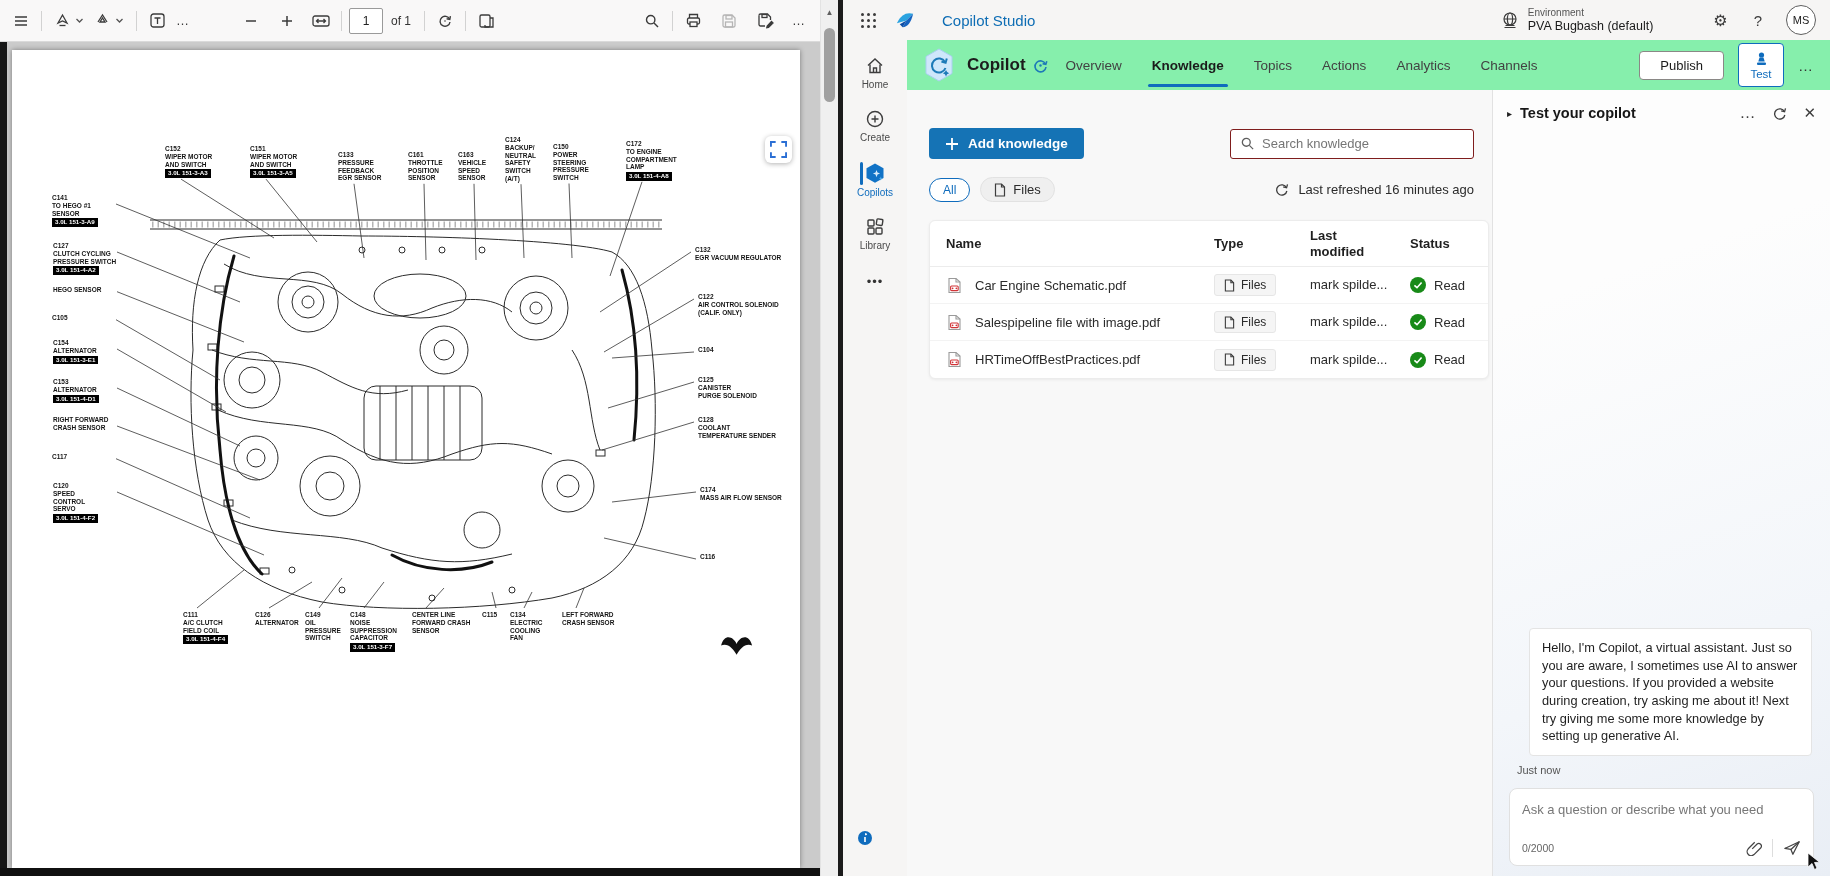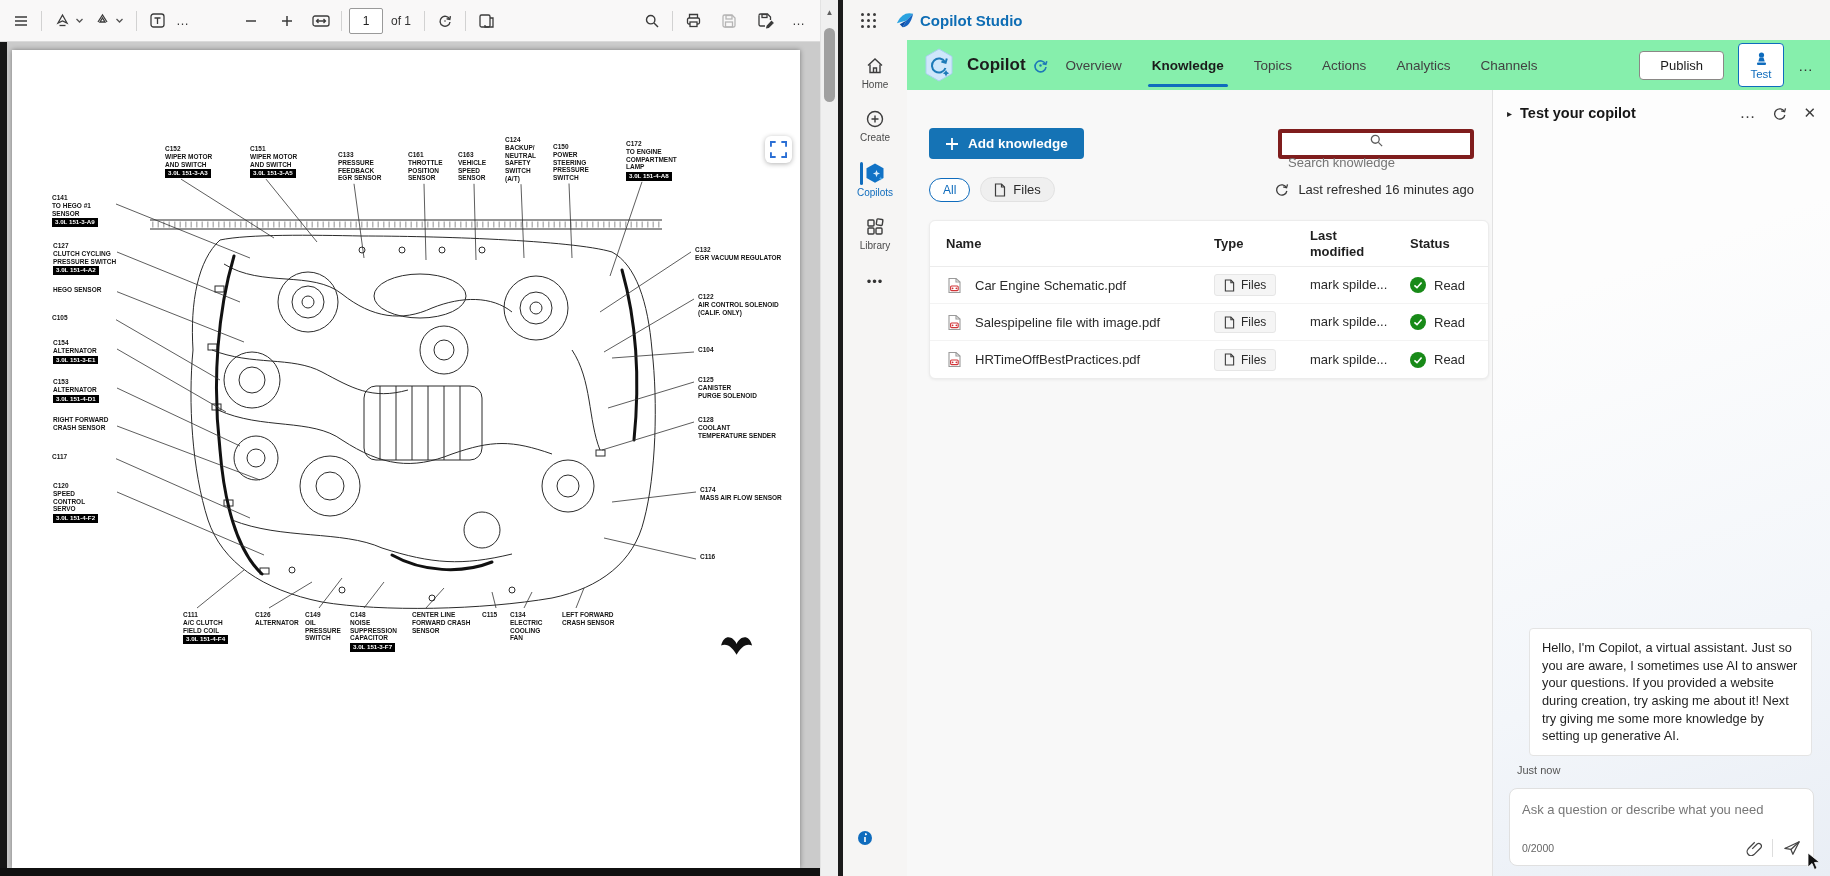--- a/index.html
+++ b/index.html
@@ -41,21 +41,21 @@
     color:#5f5f5f; font-size:8px; padding-top:6px;}
   .sb-thumb { position:absolute; left:3px; top:28px; width:11px; height:74px; background:#a0a0a0;
     border-radius:6px; }
 
   .seam { position:absolute; left:838px; top:0; width:5px; height:100%; background:#1b1b1b; z-index:5;}
 
   
   .studio-pane { position:absolute; left:843px; top:0; right:0; height:100%;
     background:#f6f5f4; display:flex; flex-direction:column; }
   .studio-header { height:40px; display:flex; align-items:center; padding:0 14px 0 12px; flex:0 0 auto;}
-  .app-title { font-size:15px; font-weight:700; color:#0e6db4; margin-left:4px; }
+  .app-title { font-size:15px; font-weight:400; color:#0e6db4; margin-left:26px; }
   .env-group { margin-left:auto; display:flex; align-items:center; }
   .env-text { margin-left:8px; line-height:1.15; }
   .env-label { font-size:10px; color:#555; }
   .env-name { font-size:12.5px; color:#1b1b1b; }
   .hdr-icon { margin-left:26px; color:#3b3b3b; font-size:16px; display:flex; align-items:center;}
   .avatar { margin-left:24px; width:30px; height:30px; border-radius:50%; border:1px solid #5f5f5f;
     background:#fff; display:flex; align-items:center; justify-content:center; font-size:11px; color:#222;}
 
   .studio-body { flex:1; display:flex; min-height:0; }
   .rail { width:64px; background:#f6f5f4; display:flex; flex-direction:column; align-items:center;
@@ -84,22 +84,22 @@
   .test-btn { margin-left:14px; width:46px; height:44px; border:1.5px solid #0f6cbd; border-radius:4px;
     background:#fff; color:#0f6cbd; display:flex; flex-direction:column; align-items:center;
     justify-content:center; gap:1px; font-size:11.5px; cursor:pointer;}
   .bar-more { margin-left:14px; color:#333; font-size:15px; letter-spacing:1px; }
 
   .content-row { flex:1; display:flex; min-height:0; background:#f8f8f8; }
   .knowledge-main { flex:1; min-width:0; padding:38px 18px 0 22px; overflow:hidden; }
   .km-row1 { display:flex; justify-content:space-between; align-items:center; }
   .add-btn { background:#1573b5; color:#fff; border:none; border-radius:4px; padding:8px 16px;
     font-size:13.5px; font-weight:700; display:flex; align-items:center; gap:9px; cursor:pointer;}
-  .search-box { width:196px; height:30px; background:#fff; border:4px solid #7f1d1d; border-radius:3px;
-    display:flex; align-items:center; gap:7px; padding:0 9px;flex-direction:column; }
+  .search-box { width:244px; height:30px; background:#fff; border:1px solid #7f1d1d; border-radius:3px;
+    display:flex; align-items:center; gap:7px; padding:0 9px; }
   .search-box input { border:none; outline:none; flex:1; font-size:13px; color:#333;
     font-family:"Liberation Sans",sans-serif; background:transparent;}
   .km-row2 { margin-top:18px; display:flex; justify-content:space-between; align-items:center; }
   .pills { display:flex; gap:10px; align-items:center; }
   .pill-all { border:1.5px solid #0f6cbd; color:#0f6cbd; border-radius:15px; padding:4px 13px;
     font-size:12px; background:#fff; cursor:pointer;}
   .pill-files { background:#efefef; border:1px solid #e2e2e2; color:#2b2b2b; border-radius:15px;
     padding:4px 13px; font-size:13px; display:flex; align-items:center; gap:7px; cursor:pointer;}
   .refresh { display:flex; align-items:center; gap:9px; font-size:13px; color:#2b2b2b; }
 
@@ -488,20 +488,36 @@
         </svg>
     </div>
     <span style="margin-left:14px;display:flex;">
       <svg width="21" height="21" viewBox="0 0 22 22">
           <path d="M2 14 C6 5 12 2 19 4 L12 11 Z" fill="#2ba3e0"></path>
           <path d="M19 4 L12 11 L8 18 C13 18 17 13 19 4 Z" fill="#1563c0"></path>
           <path d="M12 11 L8 18 L5 15 Z" fill="#0e4da4"></path>
         </svg>
     </span>
     <span class="app-title">Copilot Studio</span>
+    <div class="env-group">
+      <span>
+        <svg width="20" height="20" viewBox="0 0 20 20" fill="none" stroke="#3b3b3b" stroke-width="1.2">
+            <circle cx="10" cy="9" r="6"></circle>
+            <ellipse cx="10" cy="9" rx="2.6" ry="6"></ellipse>
+            <path d="M4 9 h12 M5.5 15.5 h9 M4.5 17.5 h11"></path>
+          </svg>
+      </span>
+      <div class="env-text">
+        <div class="env-label">Environment</div>
+        <div class="env-name">PVA Bugbash (default)</div>
+      </div>
+      <span class="hdr-icon" style="margin-left:60px;">⚙</span>
+      <span class="hdr-icon" style="font-size:15px;color:#3b3b3b;">?</span>
+      <div class="avatar">MS</div>
+    </div>
   </div>
 
   <div class="studio-body">
     <div class="rail">
       <div id="rail-items">
           <div class="rail-item">
             <span class="rail-icon">
               <svg width="20" height="20" viewBox="0 0 20 20" fill="none" stroke="#3d3d3d" stroke-width="1.4">
                 <path d="M3 9.5 L10 3 L17 9.5"></path>
                 <path d="M5 8.5 V16.5 H15 V8.5"></path>

